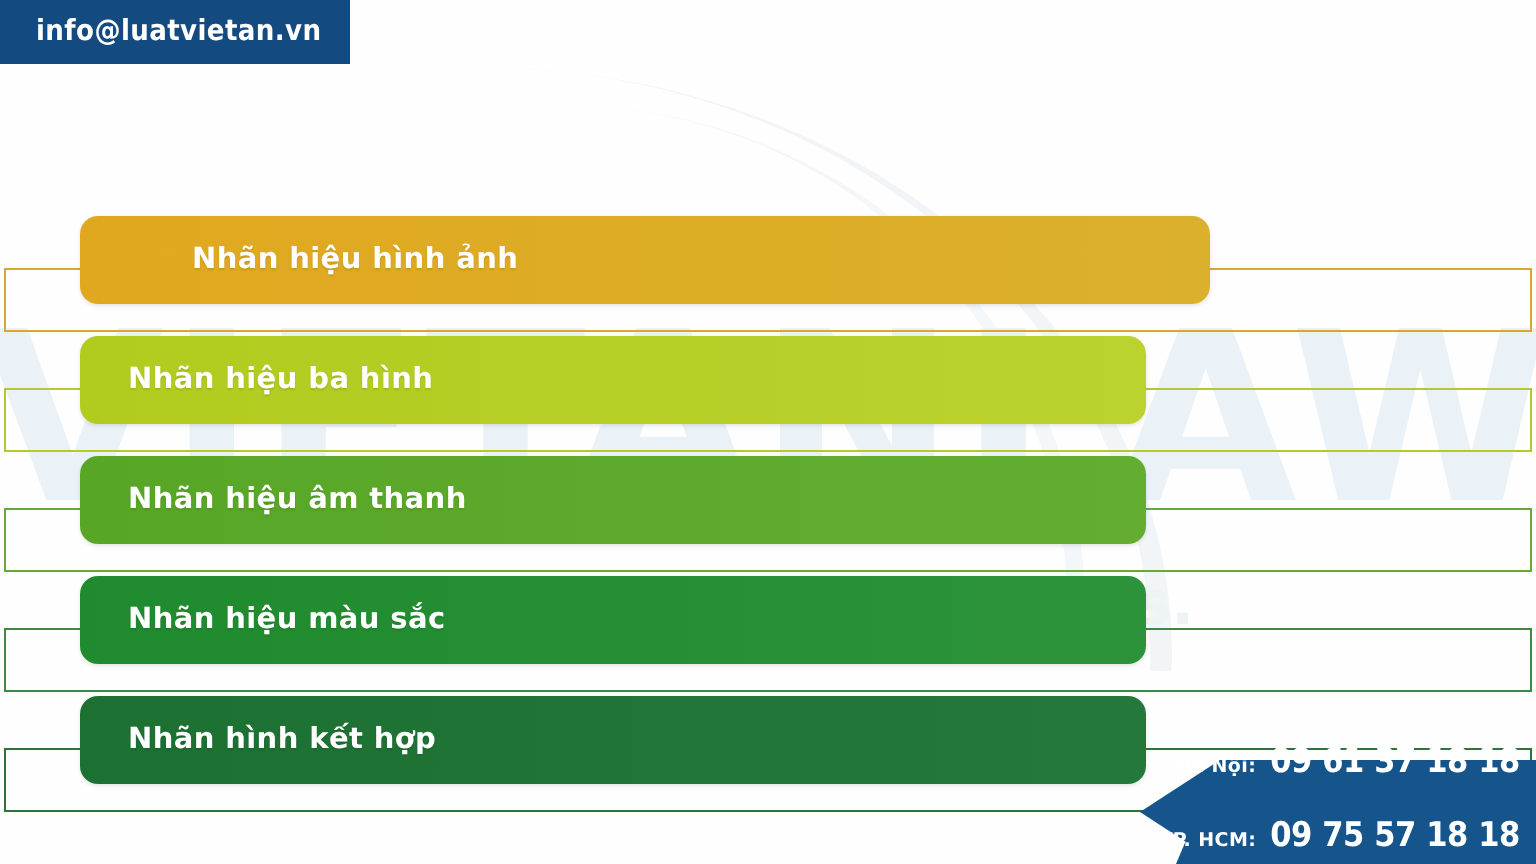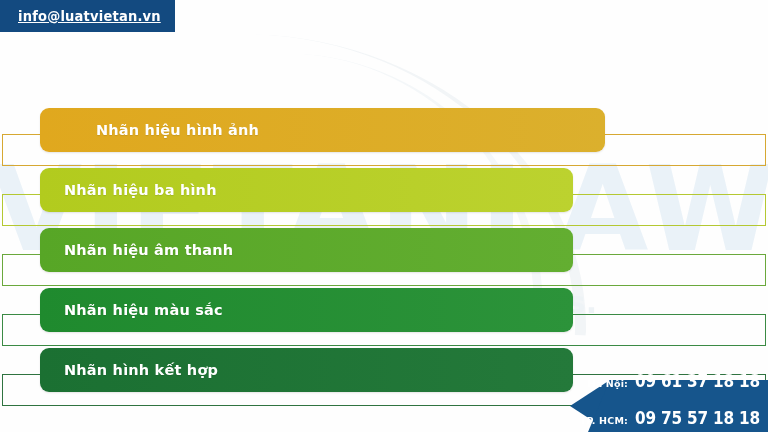--- a/index.html
+++ b/index.html
@@ -94,21 +94,20 @@
     display: flex;
     align-items: center;
     z-index: 5;
   }
   .email-banner .email-text {
     color: #ffffff;
     font-size: 14.5px;
     font-weight: 700;
     letter-spacing: 0.2px;
     font-family: "DejaVu Sans Condensed", "DejaVu Sans", "Liberation Sans", sans-serif;
-    text-decoration: underline;
   }
 
   
   .rows {
     position: absolute;
     left: 0;
     top: 0;
     width: 768px;
     height: 432px;
     z-index: 3;

